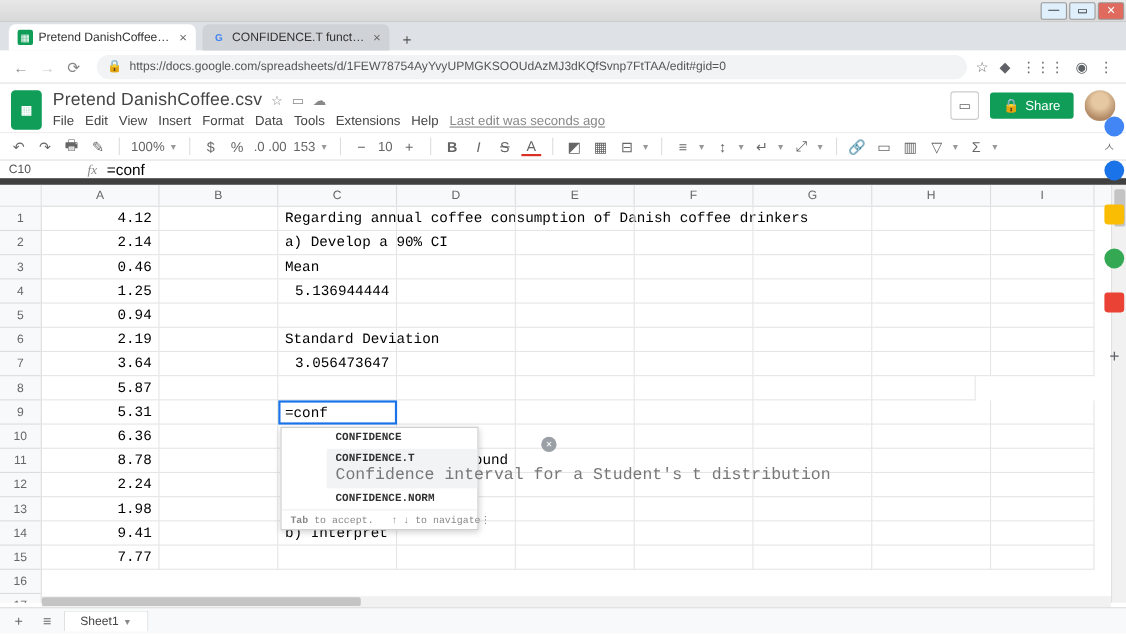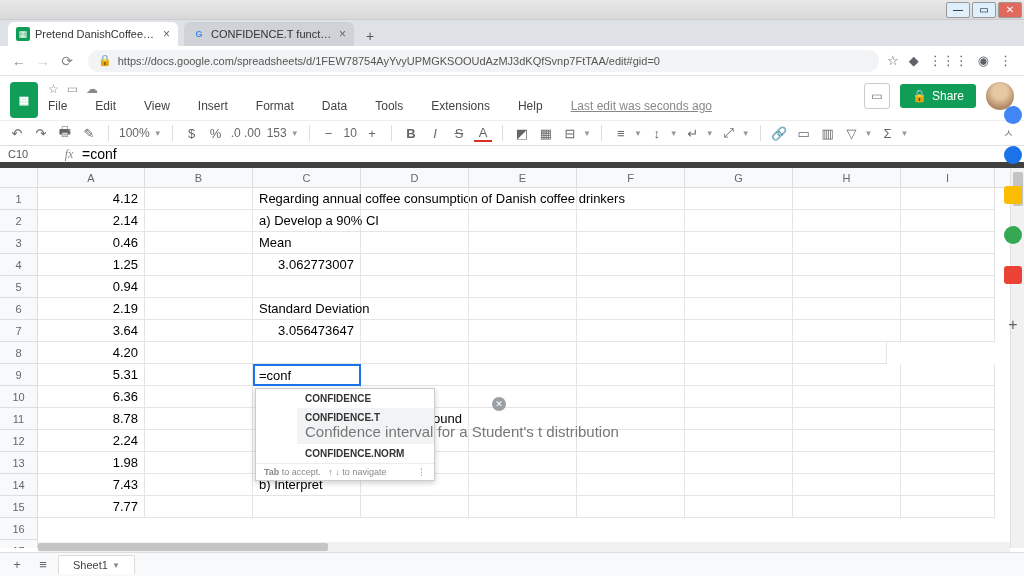--- a/index.html
+++ b/index.html
@@ -29,51 +29,51 @@
 .right-icons{display:flex; align-items:center; gap:10px; padding-right:4px;}
 .right-icons .ico{color:#5f6368; font-size:13px;}
 
 
 .sheets-header{padding:6px 10px 2px; display:flex; align-items:flex-start;}
 .sheets-logo{width:28px; height:36px; background:#0f9d58; border-radius:4px; margin-right:10px; display:flex; align-items:center; justify-content:center; color:#fff; font-size:11px; font-weight:bold;}
 .doc-area{flex:1;}
 .doc-title-row{display:flex; align-items:center; gap:8px;}
 .doc-title{font-size:16px; color:#444; letter-spacing:0.2px;}
 .title-icon{color:#888; font-size:12px;}
-.menu-row{display:flex; gap:28px; font-size:12px; color:#444; margin-top:3px;}
+.menu-row{display:flex; gap:10px; font-size:12px; color:#444; margin-top:3px;}
 .menu-item{cursor:default;}
 .last-edit{color:#888; text-decoration:underline;}
 .header-right{display:flex; align-items:center; gap:10px;}
 .comment-btn{width:26px; height:26px; border:1px solid #ccc; border-radius:3px; display:flex; align-items:center; justify-content:center; color:#666;}
 .share-btn{background:#0f9d58; color:#fff; padding:5px 12px; border-radius:3px; font-size:12px; display:flex; align-items:center; gap:5px;}
 .avatar{width:28px; height:28px; border-radius:50%; background:#c7a58a; background-image:radial-gradient(circle at 50% 35%, #e6c9a3 30%, #b28a66 70%);}
 
 
 .toolbar{height:26px; border-top:1px solid #eee; border-bottom:1px solid #e0e0e0; display:flex; align-items:center; padding:0 8px; gap:6px; color:#5f6368; font-size:12px; position:relative;}
 .tb-sep{width:1px; height:16px; background:#ddd; margin:0 4px;}
 .tb-ico{width:18px; height:18px; display:flex; align-items:center; justify-content:center; font-size:13px; color:#666;}
 .tb-text{font-size:12px; color:#666;}
 .tb-dd{font-size:8px; color:#999; margin-left:-2px;}
 .toolbar-collapse{position:absolute; right:10px; color:#666; font-size:11px;}
 
 
 .fx-row{height:22px; border-bottom:6px solid #404040; display:flex; align-items:center;}
 .name-box{width:60px; padding-left:8px; font-size:11px; color:#555;}
-.fx-sep{width:18px; color:#888; text-align:center; font-style:italic; font-family:serif;}
+.fx-sep{width:18px; color:#888; text-align:center; font-style:italic; font-family:serif;margin-left:15px;}
 .fx-input{flex:1; font-size:14px; font-family:Arial; color:#000; padding-left:4px;}
 
 
 .sheet-area{position:relative; height: calc(576px - 20px - 26px - 30px - 48px - 26px - 22px - 24px); overflow:hidden;}
 .corner{position:absolute; left:0; top:0; width:38px; height:20px; background:#f8f9fa; border-right:1px solid #ddd; border-bottom:1px solid #ddd;}
 .col-headers{position:absolute; left:38px; top:0; right:14px; height:20px; display:flex; background:#f8f9fa; border-bottom:1px solid #ddd;}
 .colh{border-right:1px solid #ddd; font-size:11px; color:#666; display:flex; align-items:center; justify-content:center;}
 .row-headers{position:absolute; left:0; top:20px; width:38px; bottom:0; background:#f8f9fa; border-right:1px solid #ddd;}
 .rowh{height:22px; border-bottom:1px solid #ddd; font-size:11px; color:#666; display:flex; align-items:center; justify-content:center;}
 .cells{position:absolute; left:38px; top:20px; right:14px; bottom:0;}
-.row{height:22px; display:flex;}
+.row{height:22px; display:flex;font-family:Liberation Mono, monospace;}
 .cell{border-right:1px solid #e5e5e5; border-bottom:1px solid #e5e5e5; font-size:13px; padding:0 6px; display:flex; align-items:center; overflow:visible; white-space:nowrap;}
 .cell.num{justify-content:flex-end;}
 .cell.editing{border:2px solid #1a73e8; background:#fff; z-index:5; position:relative; padding:0 4px;}
 
 
 .cA{width:107px;} .cB{width:108px;} .cC{width:108px;} .cD{width:108px;} .cE{width:108px;}
 .cF{width:108px;} .cG{width:108px;} .cH{width:108px;} .cI{width:94px;}
 
 
 .ac-popup{position:absolute; left:0; top:22px; width:180px; background:#fff; border:1px solid #ccc; box-shadow:0 2px 6px rgba(0,0,0,0.2); font-size:10px; z-index:20;}
@@ -139,20 +139,21 @@
     <span class="ico">⋮⋮⋮</span>
     <span class="ico">◉</span>
     <span class="ico">⋮</span>
   </div>
 </div>
 
 <div class="sheets-header">
   <div class="sheets-logo">▦</div>
   <div class="doc-area">
     <div class="doc-title-row">
+      <span class="doc-title">Pretend DanishCoffee.csv</span>
       <span class="title-icon">☆</span>
       <span class="title-icon">▭</span>
       <span class="title-icon">☁</span>
     </div>
     <div class="menu-row">
       <span class="menu-item">File</span>
       <span class="menu-item">Edit</span>
       <span class="menu-item">View</span>
       <span class="menu-item">Insert</span>
       <span class="menu-item">Format</span>
@@ -289,21 +290,21 @@
         <div class="cell cD"></div>
         <div class="cell cE"></div>
         <div class="cell cF"></div>
         <div class="cell cG"></div>
         <div class="cell cH"></div>
         <div class="cell cI"></div>
       </div>
       <div class="row">
         <div class="cell cA num">1.25</div>
         <div class="cell cB"></div>
-        <div class="cell cC num">3.062773007</div>
+        <div class="cell cC num">5.136944444</div>
         <div class="cell cD"></div>
         <div class="cell cE"></div>
         <div class="cell cF"></div>
         <div class="cell cG"></div>
         <div class="cell cH"></div>
         <div class="cell cI"></div>
       </div>
       <div class="row">
         <div class="cell cA num">0.94</div>
         <div class="cell cB"></div>
@@ -331,21 +332,21 @@
         <div class="cell cB"></div>
         <div class="cell cC num">3.056473647</div>
         <div class="cell cD"></div>
         <div class="cell cE"></div>
         <div class="cell cF"></div>
         <div class="cell cG"></div>
         <div class="cell cH"></div>
         <div class="cell cI"></div>
       </div>
       <div class="row">
-        <div class="cell cA num">4.20</div>
+        <div class="cell cA num">5.87</div>
         <div class="cell cB"></div>
         <div class="cell cD"></div>
         <div class="cell cE"></div>
         <div class="cell cF"></div>
         <div class="cell cG"></div>
         <div class="cell cH"></div>
         <div class="cell cI"></div>
       </div>
       <div class="row">
         <div class="cell cA num">5.31</div>
@@ -412,21 +413,21 @@
         <div class="cell cB"></div>
         <div class="cell cC"></div>
         <div class="cell cD"></div>
         <div class="cell cE"></div>
         <div class="cell cF"></div>
         <div class="cell cG"></div>
         <div class="cell cH"></div>
         <div class="cell cI"></div>
       </div>
       <div class="row">
-        <div class="cell cA num">7.43</div>
+        <div class="cell cA num">9.41</div>
         <div class="cell cB"></div>
         <div class="cell cC">b) Interpret</div>
         <div class="cell cD"></div>
         <div class="cell cE"></div>
         <div class="cell cF"></div>
         <div class="cell cG"></div>
         <div class="cell cH"></div>
         <div class="cell cI"></div>
       </div>
       <div class="row">

